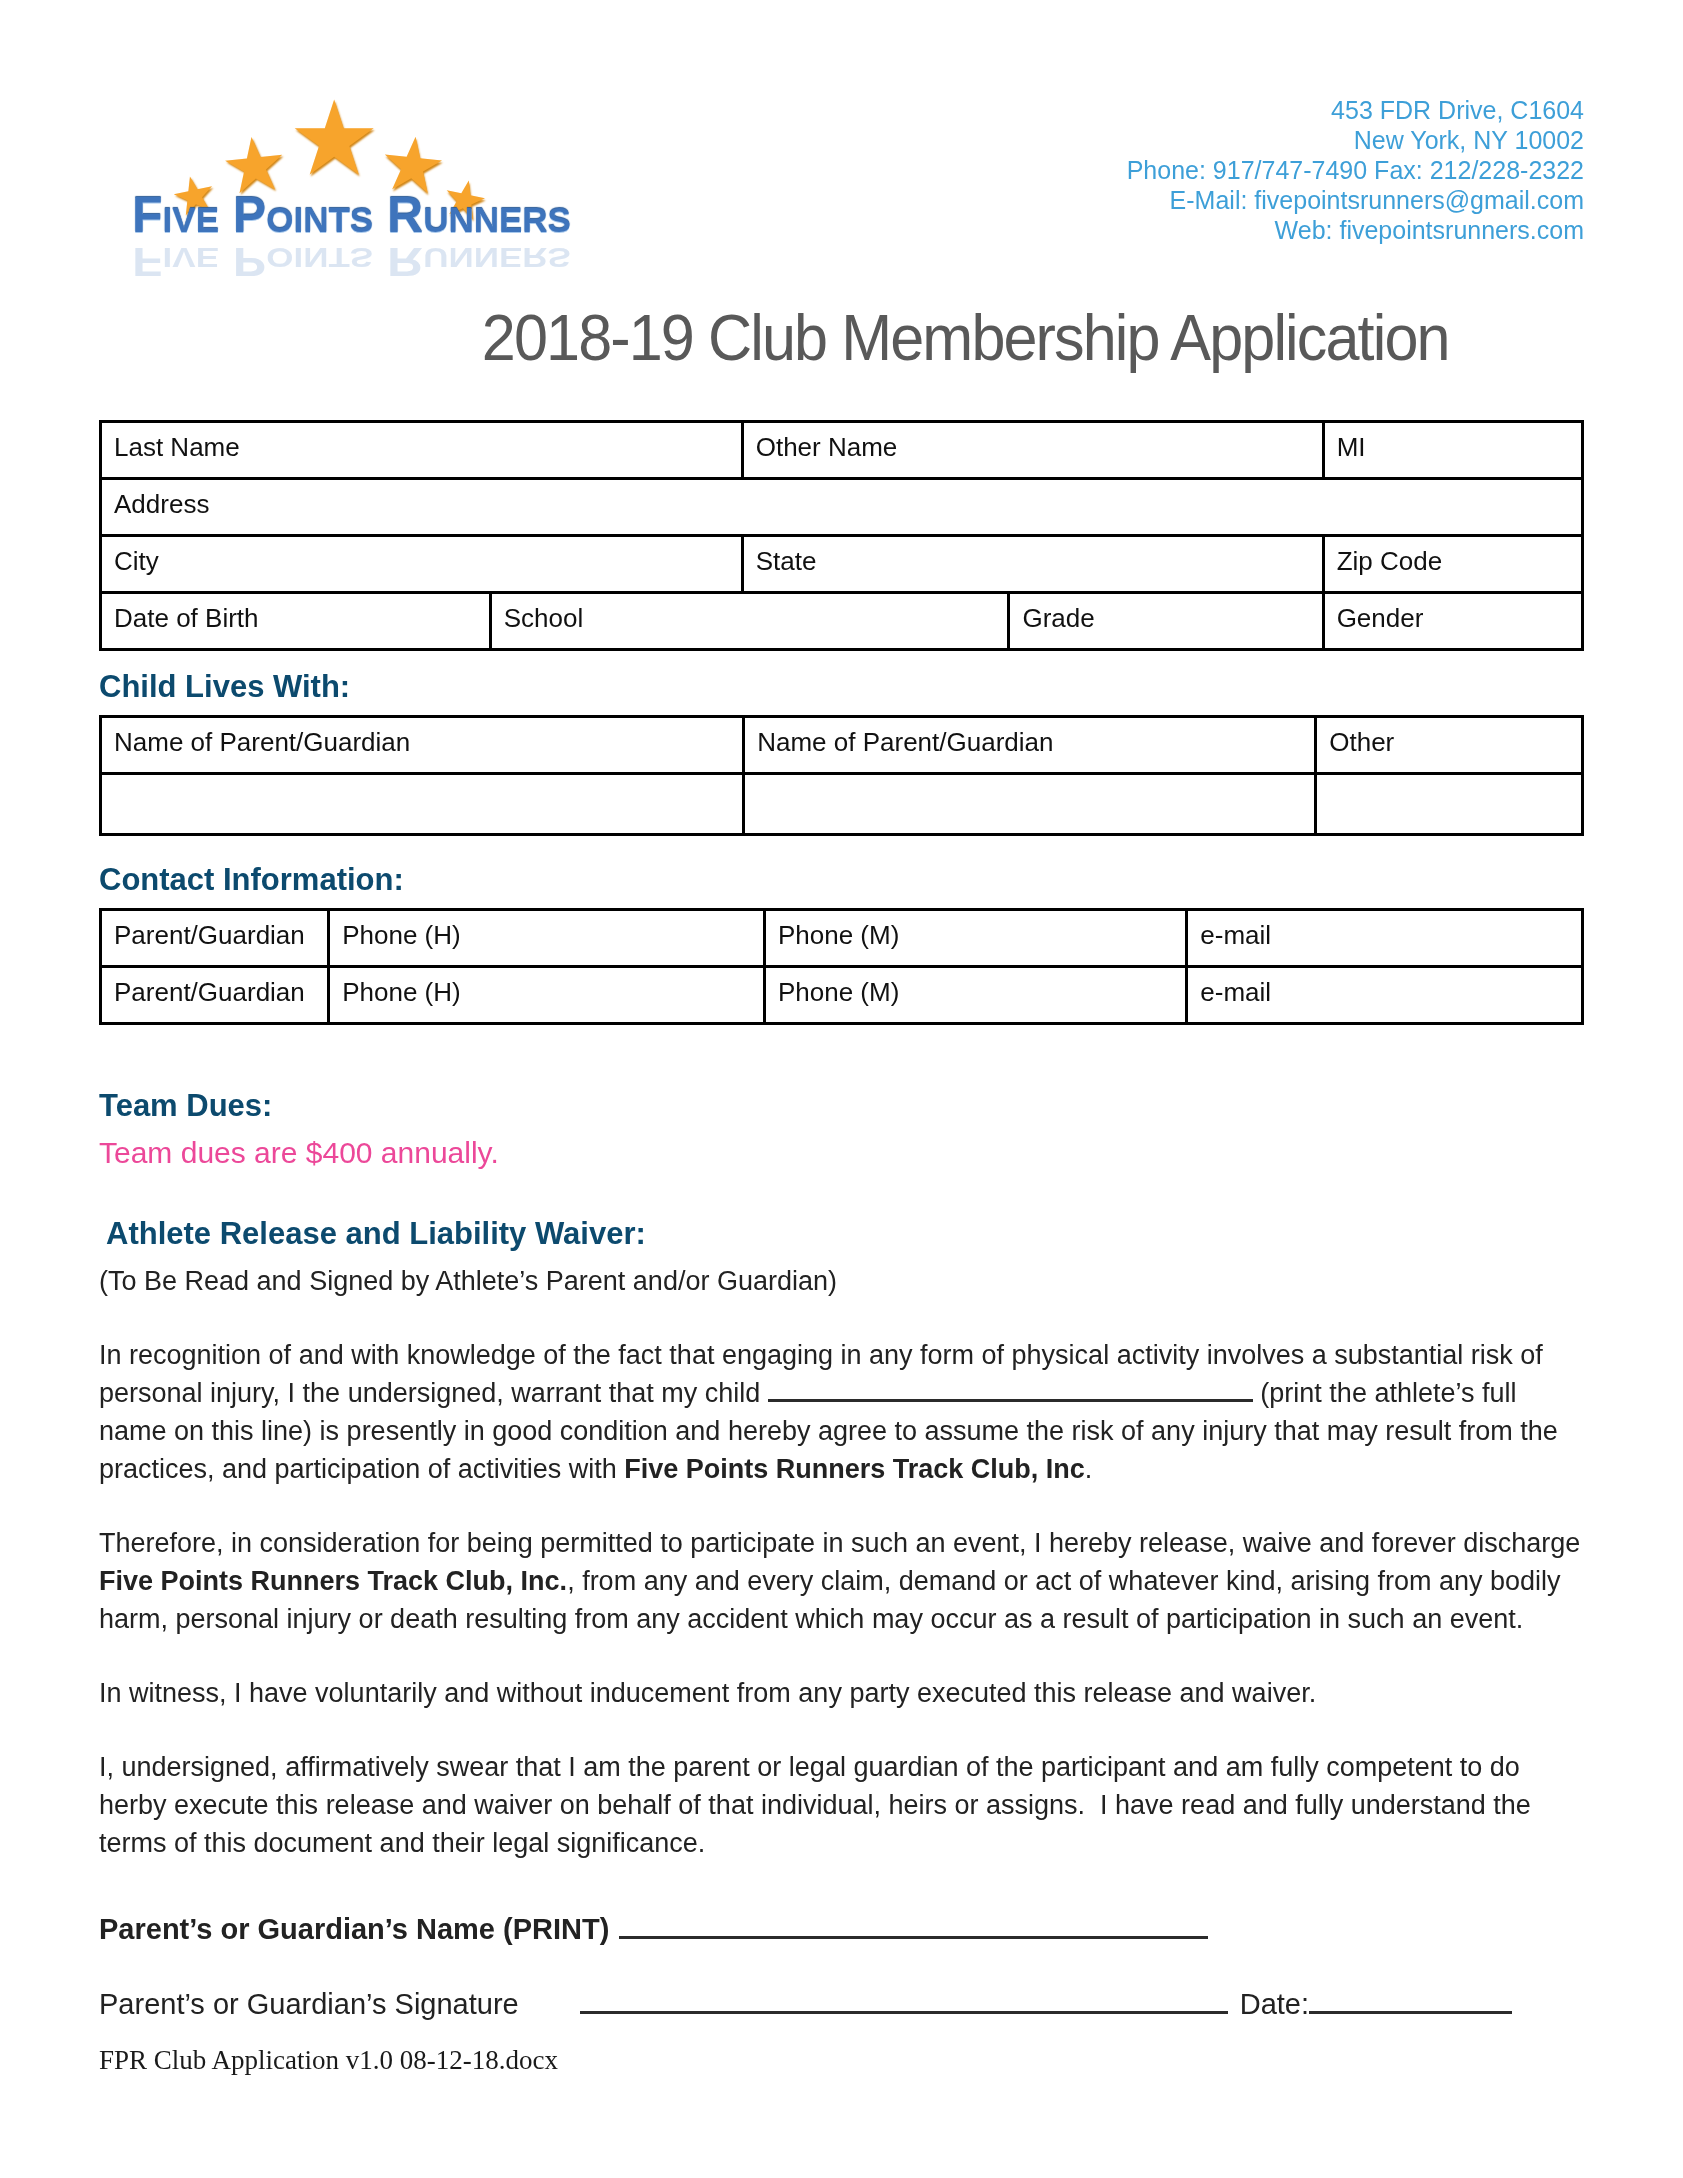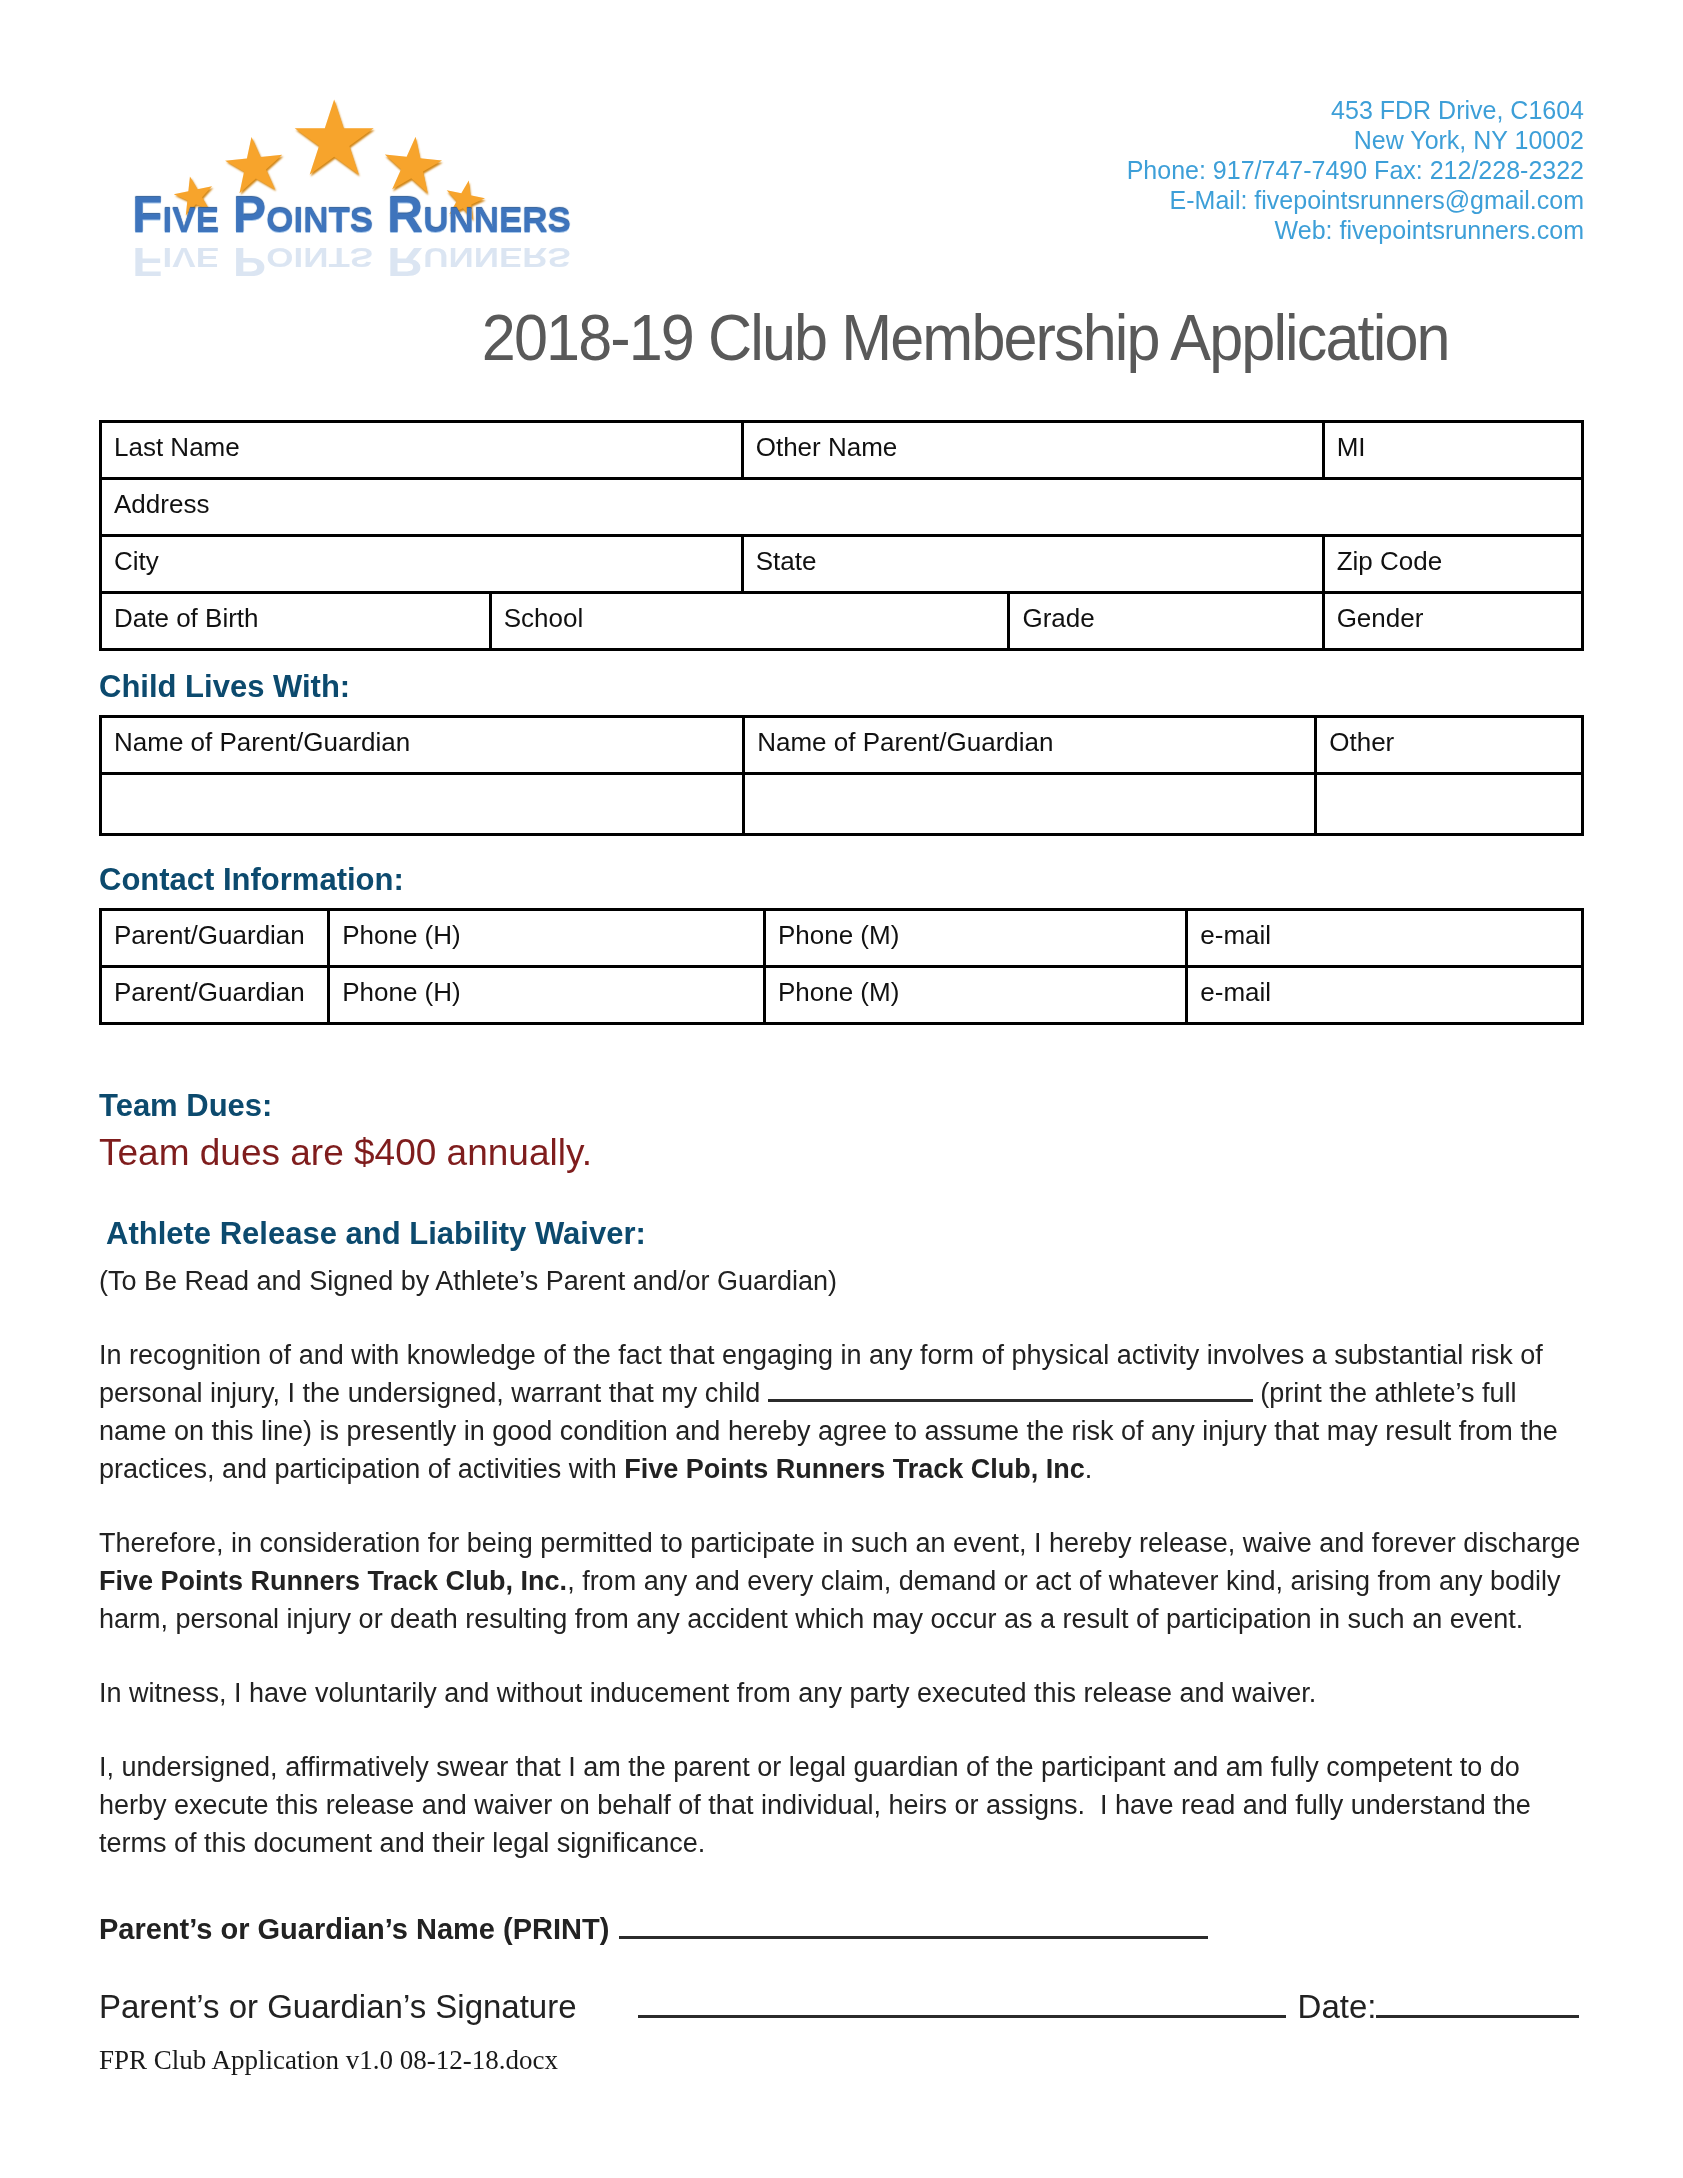--- a/index.html
+++ b/index.html
@@ -44,28 +44,28 @@
     padding:8px 12px 14px 12px;font-size:26px;line-height:32px;color:#111;
   }
   td.tall{}
   td.empty{height:36px;}
   .athlete-table{margin-top:46px;}
   .section-heading{
     margin:18px 0 10px 0;font-size:31px;line-height:36px;font-weight:bold;color:#0c4a6e;
   }
   .mt26{margin-top:26px;}
   .mt64{margin-top:63px;}
-  .dues-body{margin:4px 0 0 0;font-size:37px;line-height:38px;color:#7f1d1d;}
+  .dues-body{margin:4px 0 0 0;font-size:30px;line-height:38px;color:#ec4899;}
   .waiver-sub{margin:2px 0 0 0;font-size:27px;line-height:38px;color:#222;}
   .para{margin:36px 0 0 0;font-size:27px;line-height:38px;color:#222;white-space:pre-wrap;}
   .uline{display:inline-block;border-bottom:3px solid #2b2b2b;height:8px;}
   .blank-inline{width:485px;}
   .sig-name-row{margin-top:51px;font-size:29px;font-weight:bold;color:#222;white-space:nowrap;}
   .sig-name-row .uline{width:589px;margin-left:10px;}
-  .sig-sign-row{margin-top:42px;font-size:33px;color:#222;white-space:nowrap;}
+  .sig-sign-row{margin-top:42px;font-size:29px;color:#222;white-space:nowrap;}
   .sig-sign-row .uline-sig{width:648px;margin-left:61px;}
   .sig-sign-row .date-label{margin-left:12px;}
   .sig-sign-row .uline-date{width:203px;}
   
   .footer{
     position:absolute;left:99px;top:2045px;
     font-family:"Liberation Serif",serif;font-size:27px;color:#1a1a1a;
   }
 </style>
 </head>

